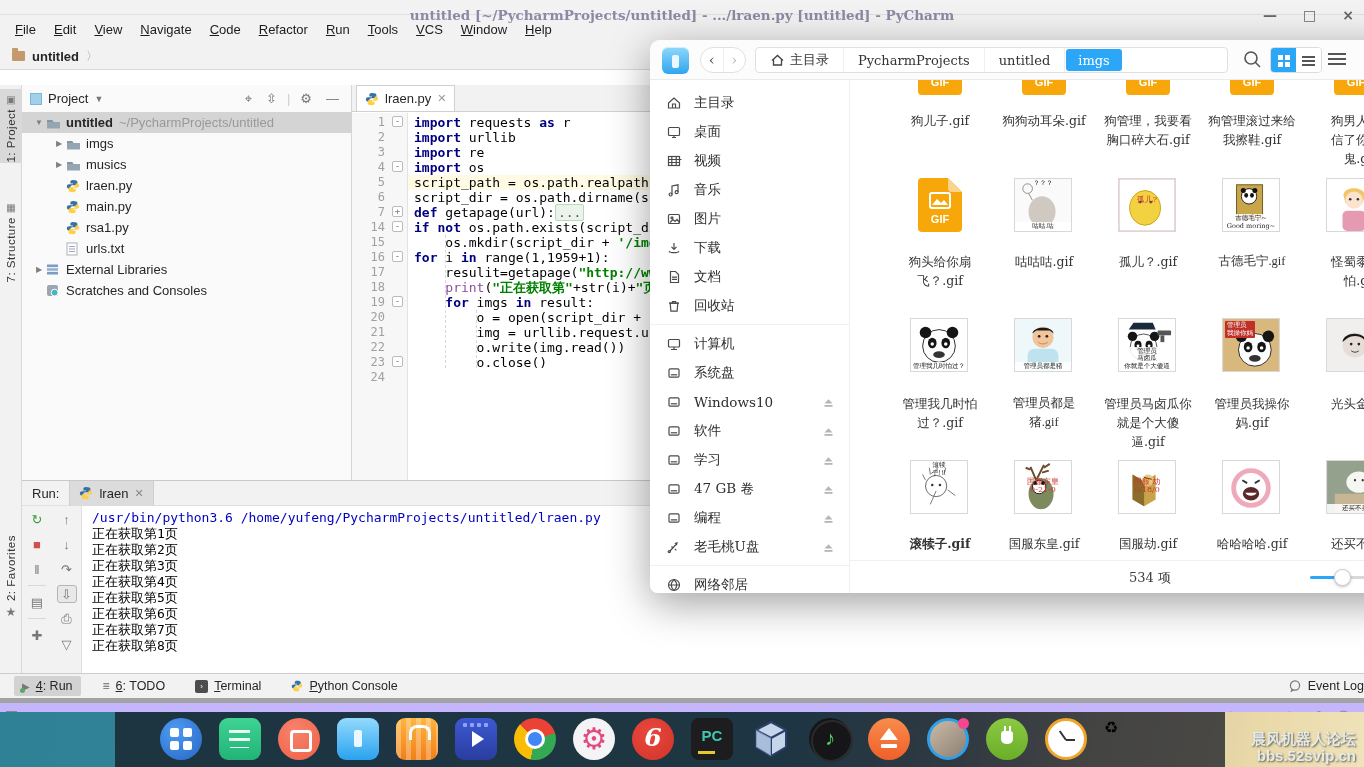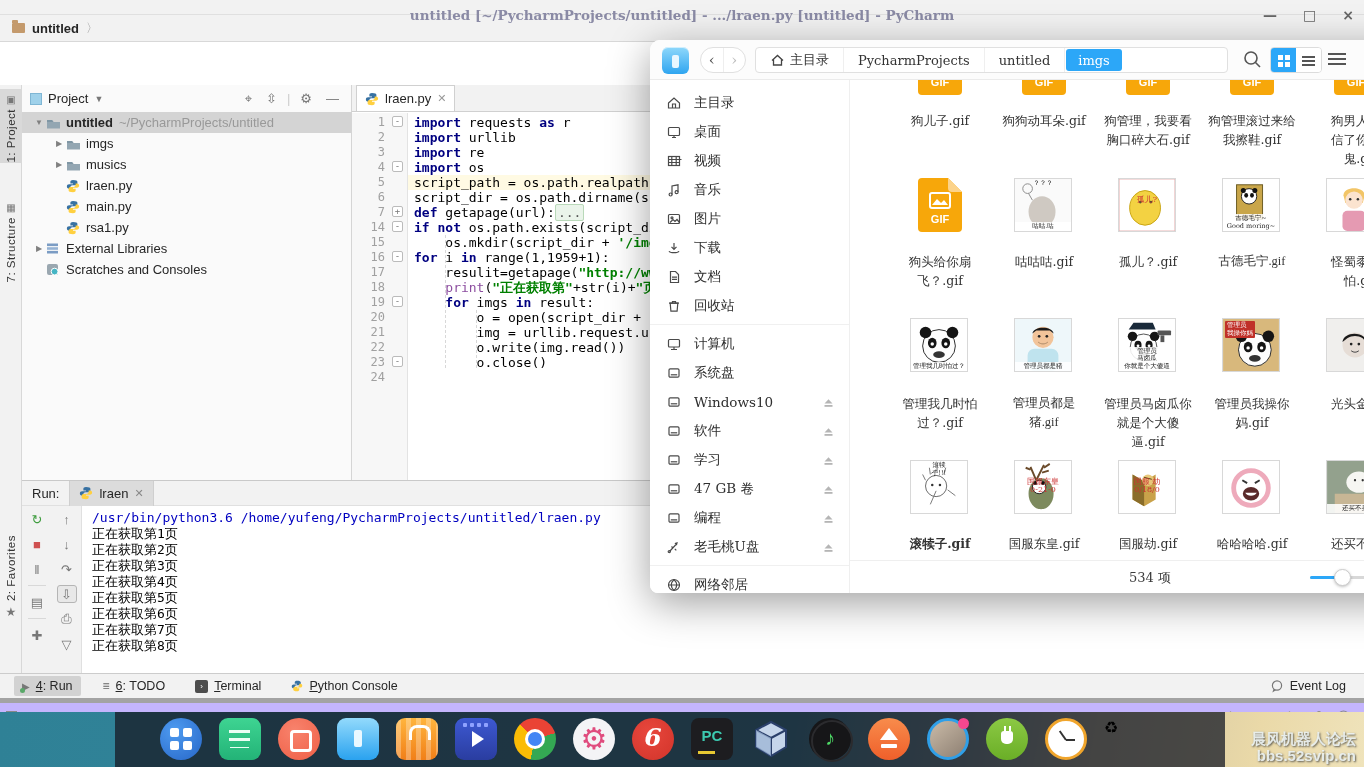--- a/index.html
+++ b/index.html
@@ -72,21 +72,21 @@
 
 .toolrow{position:absolute;left:0;right:0;top:673px;height:25px;background:#f2f2f2;border-top:1px solid #ccc;display:flex;align-items:center;font-size:12.5px;color:#262626}
 .twb{display:flex;align-items:center;gap:6px;padding:3px 8px;margin-left:14px;border-radius:2px}
 .twb::first-line{}
 .twb.active{background:#d2d2d2}
 .twb .lbl b{font-weight:normal;text-decoration:underline}
 .tw-run{color:#777;font-size:10px;position:relative}
 .tw-run i{position:absolute;left:-2px;bottom:-1px;width:5px;height:5px;background:#59a869;border-radius:50%}
 .tw-todo{color:#666;font-size:12px}
 .tw-term{width:13px;height:13px;background:#4d4d4d;border-radius:2px;color:#fff;font-size:8px;line-height:13px;text-align:center}
-.evlog{margin-left:auto;display:flex;align-items:center;gap:6px;padding-right:18px}
+.evlog{margin-left:auto;display:flex;align-items:center;gap:6px;}
 .statusrow{position:absolute;left:0;right:0;top:698px;height:30px;background:#c4b5fd;border-top:5px solid #a3a3a3;display:flex;align-items:center;font-size:11.5px;color:#444}
 .sr-left{margin-left:6px;width:11px;height:10px;border:1px solid #888;position:relative}
 .sr-left::after{content:"";position:absolute;left:0;bottom:0;width:5px;height:4px;background:#888}
 .sr-right{margin-left:auto;display:flex;align-items:center;gap:16px;padding-right:14px}
 .srit{display:flex;align-items:center;gap:3px}
 
 .fm{position:absolute;left:650px;top:40px;width:800px;height:553px;background:#fff;border-radius:10px 10px 8px 8px;box-shadow:0 10px 42px rgba(0,0,0,.38);font-family:"DejaVu Serif",serif}
 .fm-bar{position:absolute;top:0;left:0;right:0;height:40px;border-bottom:1px solid #ebebeb;border-radius:10px 10px 0 0;background:#fcfcfc}
 .fm-app{position:absolute;left:12px;top:7px;width:27px;height:27px;border-radius:6px;background:linear-gradient(180deg,#8fd8fb,#2fa5f0);box-shadow:inset 0 1px 0 rgba(255,255,255,.6)}
 .fm-app::after{content:"";position:absolute;left:10px;top:8px;width:7px;height:13px;background:#e9f7ff;border-radius:2px}
@@ -173,20 +173,33 @@
 
   <div class="pw">
     <div class="pw-title">
       <span>untitled [~/PycharmProjects/untitled] - .../lraen.py [untitled] - PyCharm</span>
       <div class="winctl">
         <span>—</span>
         <span>□</span>
         <span>×</span>
       </div>
     </div>
+    <div class="pw-menu" id="menu">
+        <span class="mi">File</span>
+        <span class="mi">Edit</span>
+        <span class="mi">View</span>
+        <span class="mi">Navigate</span>
+        <span class="mi">Code</span>
+        <span class="mi">Refactor</span>
+        <span class="mi">Run</span>
+        <span class="mi">Tools</span>
+        <span class="mi">VCS</span>
+        <span class="mi">Window</span>
+        <span class="mi">Help</span>
+      </div>
     <div class="pw-crumb">
       <span class="mini-folder"></span>
       <b>untitled</b>
       <span class="crumb-ch">〉</span>
     </div>
 
     <div class="lstrip">
       <div class="vtab active" style="top:4px;height:74px;padding-top:5px">
         <span class="vt-ic">▣</span>
         <span class="vt">1: Project</span>
@@ -267,20 +280,30 @@
           </div>
           <div class="trow" style="padding-left: 30px;">
             <span class="tarrow"></span>
             <span class="tico">
               <svg width="14" height="14" viewBox="0 0 16 16">
                 <path d="M8 1C6 1 5 1.8 5 3v2h3v1H3.5C2 6 1 7 1 8.5S2 11 3.5 11H5V9.5C5 8 6 7 7.5 7H11c1 0 2-.8 2-2V3c0-1.2-1.5-2-5-2z" fill="#3771a2"></path>
                 <path d="M8 15c2 0 3-.8 3-2v-2H8v-1h4.5c1.5 0 2.5-1 2.5-2.5S13.9 5 12.5 5H11v1.5C11 8 10 9 8.5 9H5c-1 0-2 .8-2 2v2c0 1.2 1.5 2 5 2z" fill="#ffd040"></path>
               </svg>
             </span>
             <span class="tlabel">rsa1.py</span>
+          </div>
+          <div class="trow" style="padding-left: 30px;">
+            <span class="tarrow"></span>
+            <span class="tico">
+              <svg width="12" height="14">
+                <rect x="1" y="1" width="10" height="12" fill="#fdfdfd" stroke="#b0b0b0"></rect>
+                <path d="M3 4.5h6M3 7h6M3 9.5h6" stroke="#9aa7c8"></path>
+              </svg>
+            </span>
+            <span class="tlabel">urls.txt</span>
           </div>
           <div class="trow" style="padding-left: 10px;">
             <span class="tarrow">▶</span>
             <span class="tico">
               <svg width="13" height="13">
                 <rect x="1" y="1.5" width="11" height="2.6" fill="#7b9cc4"></rect>
                 <rect x="1" y="5.2" width="11" height="2.6" fill="#95b2d4"></rect>
                 <rect x="1" y="8.9" width="11" height="2.6" fill="#7b9cc4"></rect>
               </svg>
             </span>

